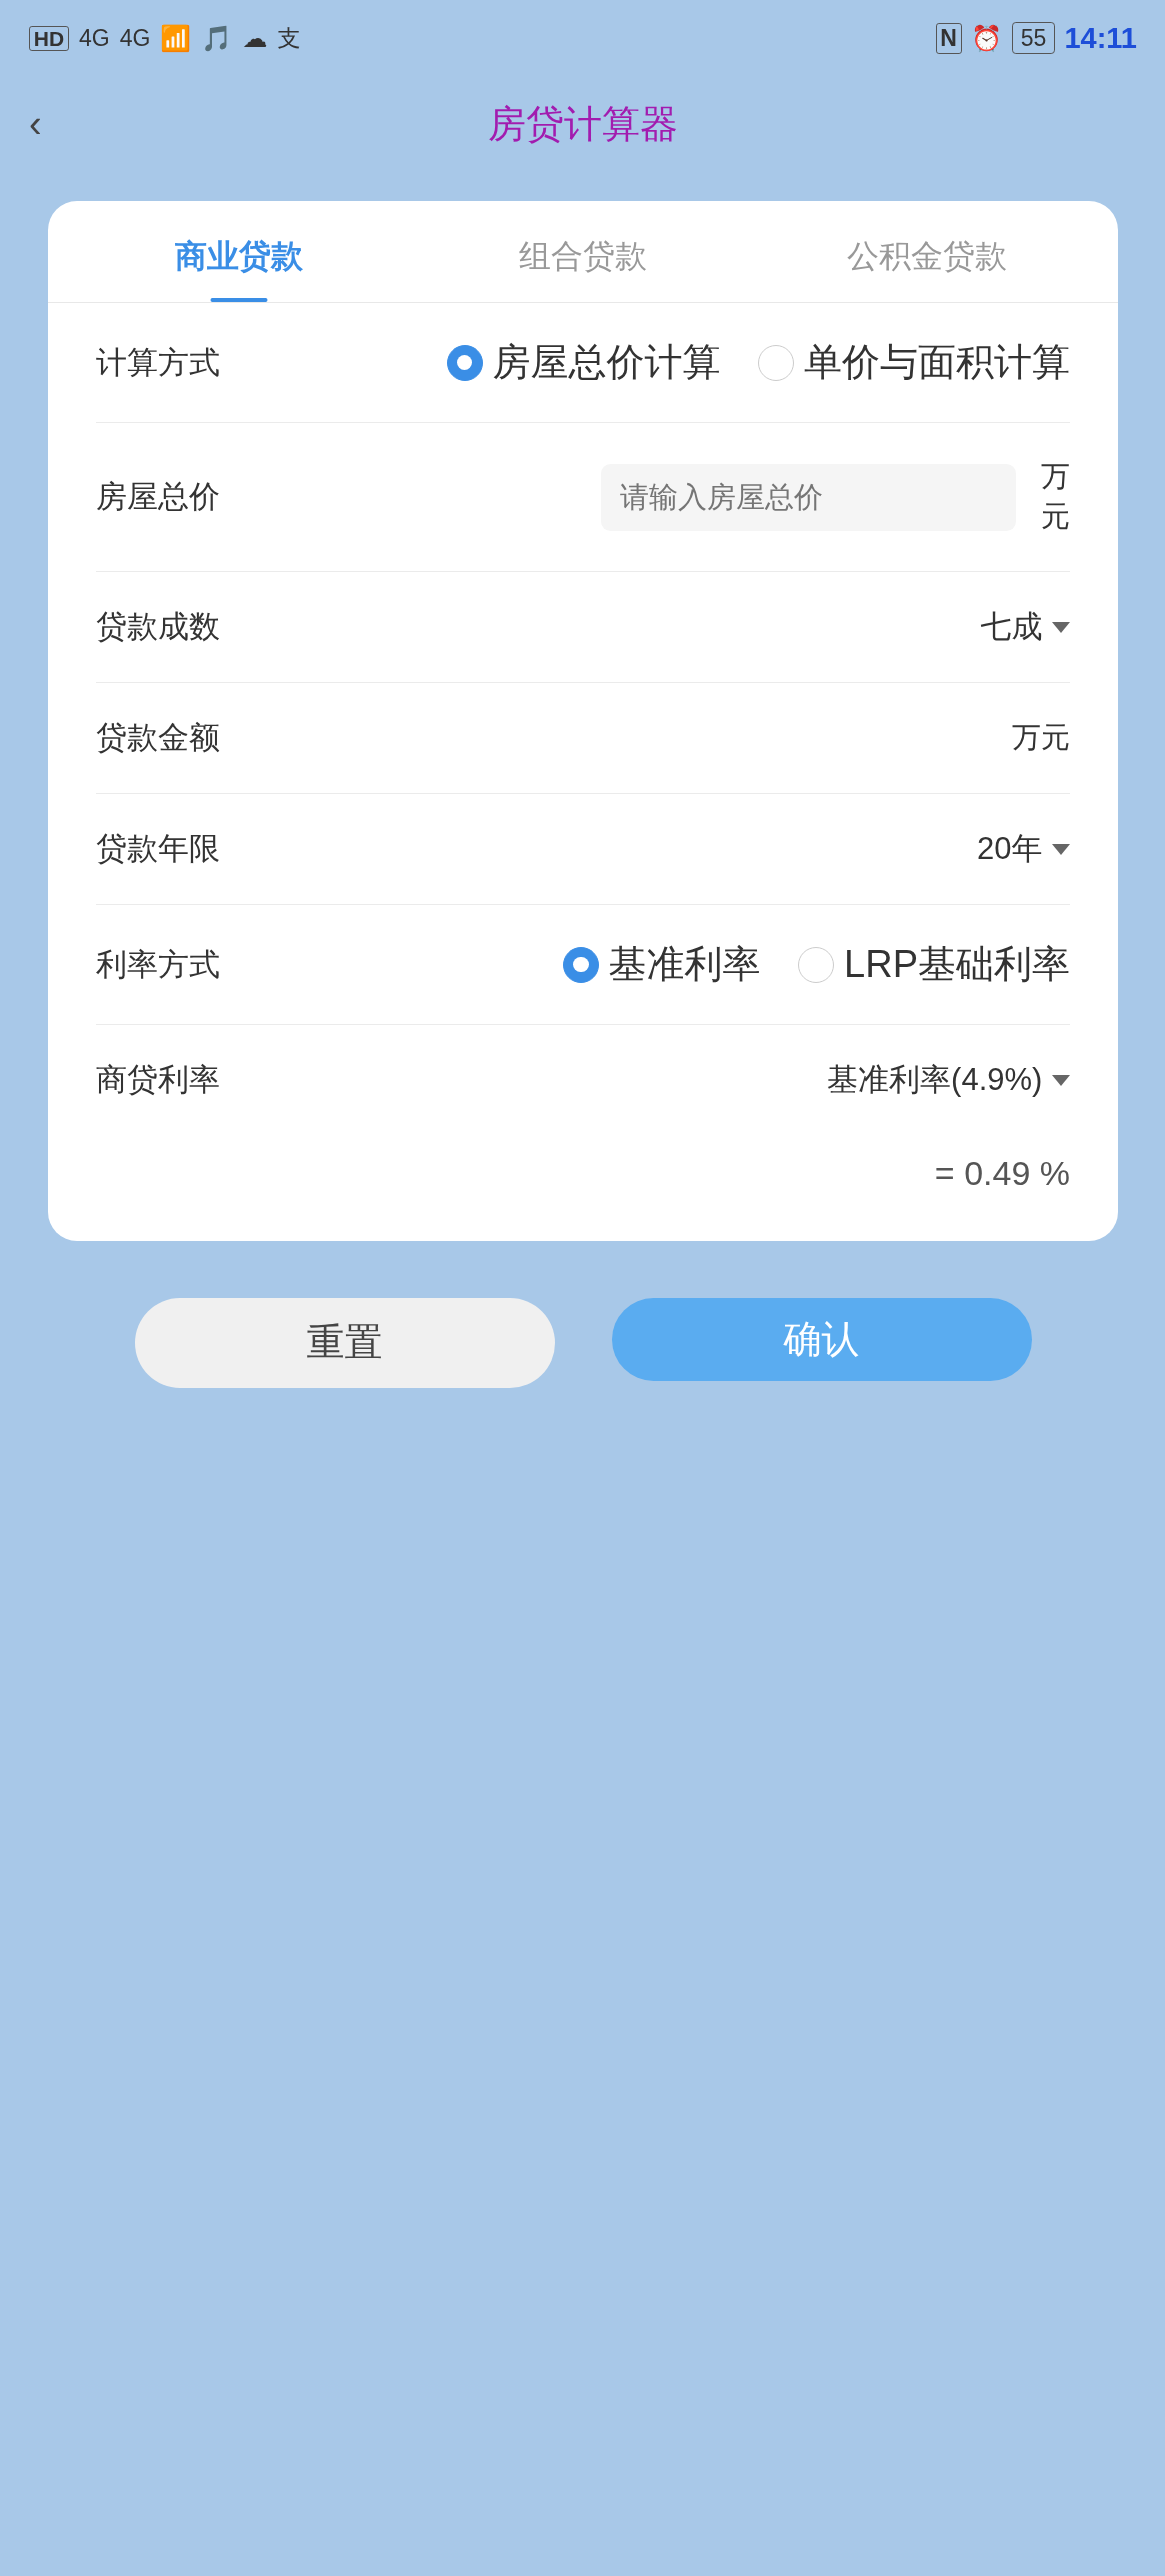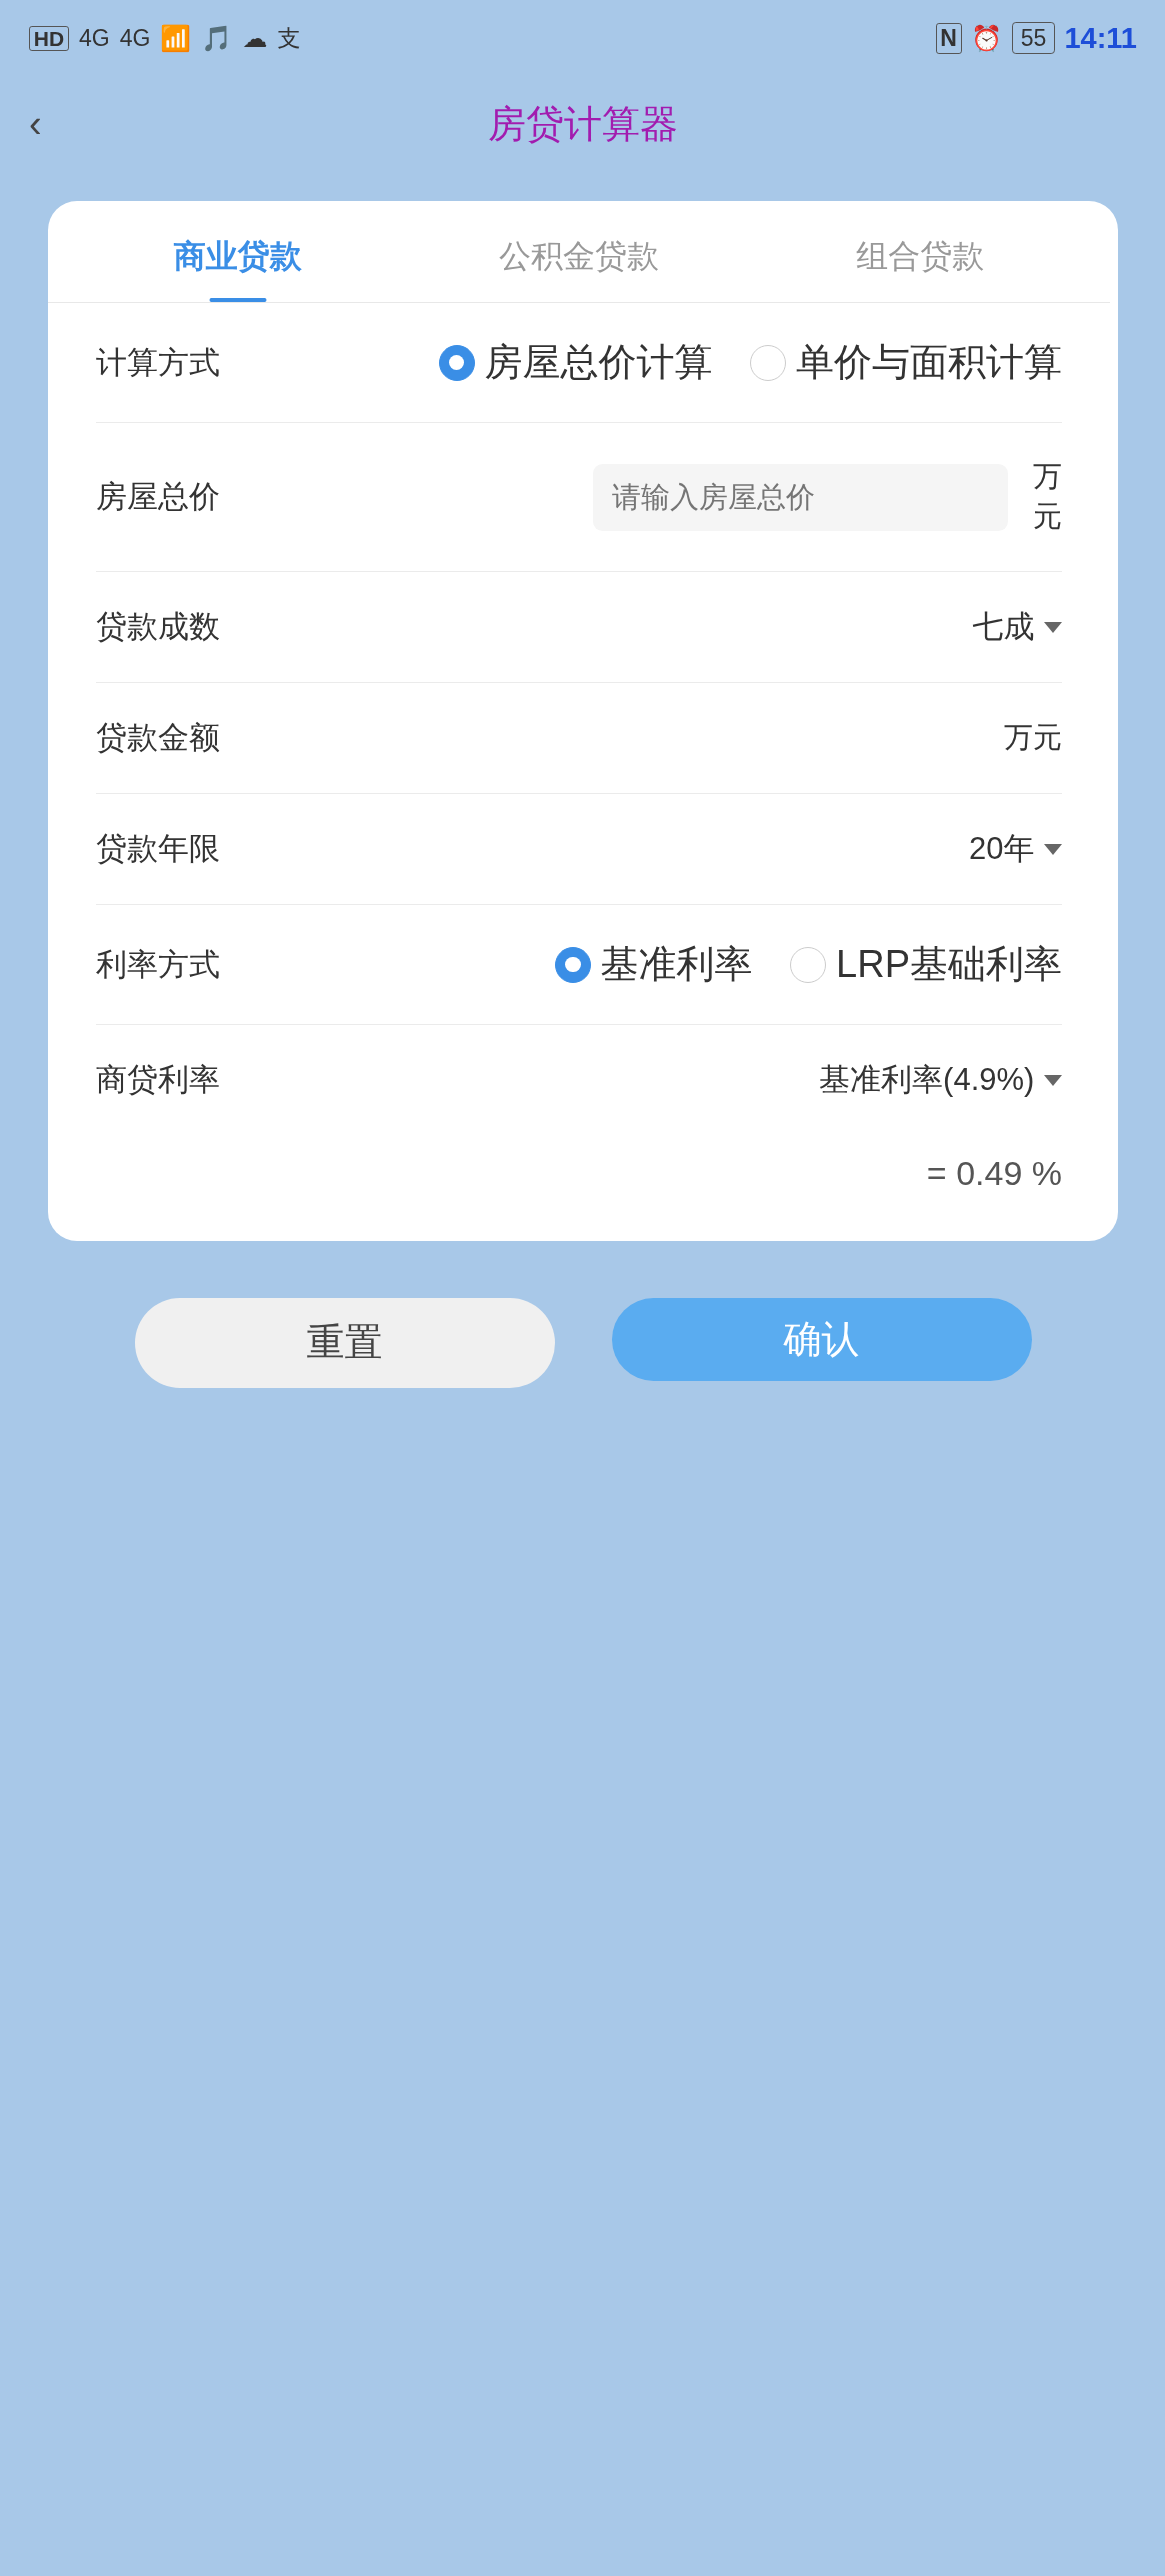--- a/index.html
+++ b/index.html
@@ -68,21 +68,21 @@
       font-weight: 400;
       color: #a21caf;
     }
 
     
     .main-card {
       width: 1070px;
       background: #fff;
       border-radius: 29px;
       margin-top: 29px;
-      padding: 0 8px 38px 0;
+      padding: 0 0 38px 0;
       overflow: hidden;
     }
 
     
     .tabs {
       display: flex;
       border-bottom: 1px solid #e8e8e8;
       padding: 0 19px;
     }
     .tab {
@@ -286,24 +286,24 @@
   <span class="title-text">房贷计算器</span>
 </div>
 
 <div class="main-card">
 
   <div class="tabs">
     <div class="tab active">
       <span>商业贷款</span>
     </div>
     <div class="tab">
+      <span>组合贷款</span>
+    </div>
+    <div class="tab">
       <span>公积金贷款</span>
-    </div>
-    <div class="tab">
-      <span>组合贷款</span>
     </div>
   </div>
 
   <div class="form-section">
 
     <div class="form-row">
       <span class="row-label">计算方式</span>
       <div class="row-value radio-group">
         <div class="radio-item">
           <div class="radio-circle checked">

